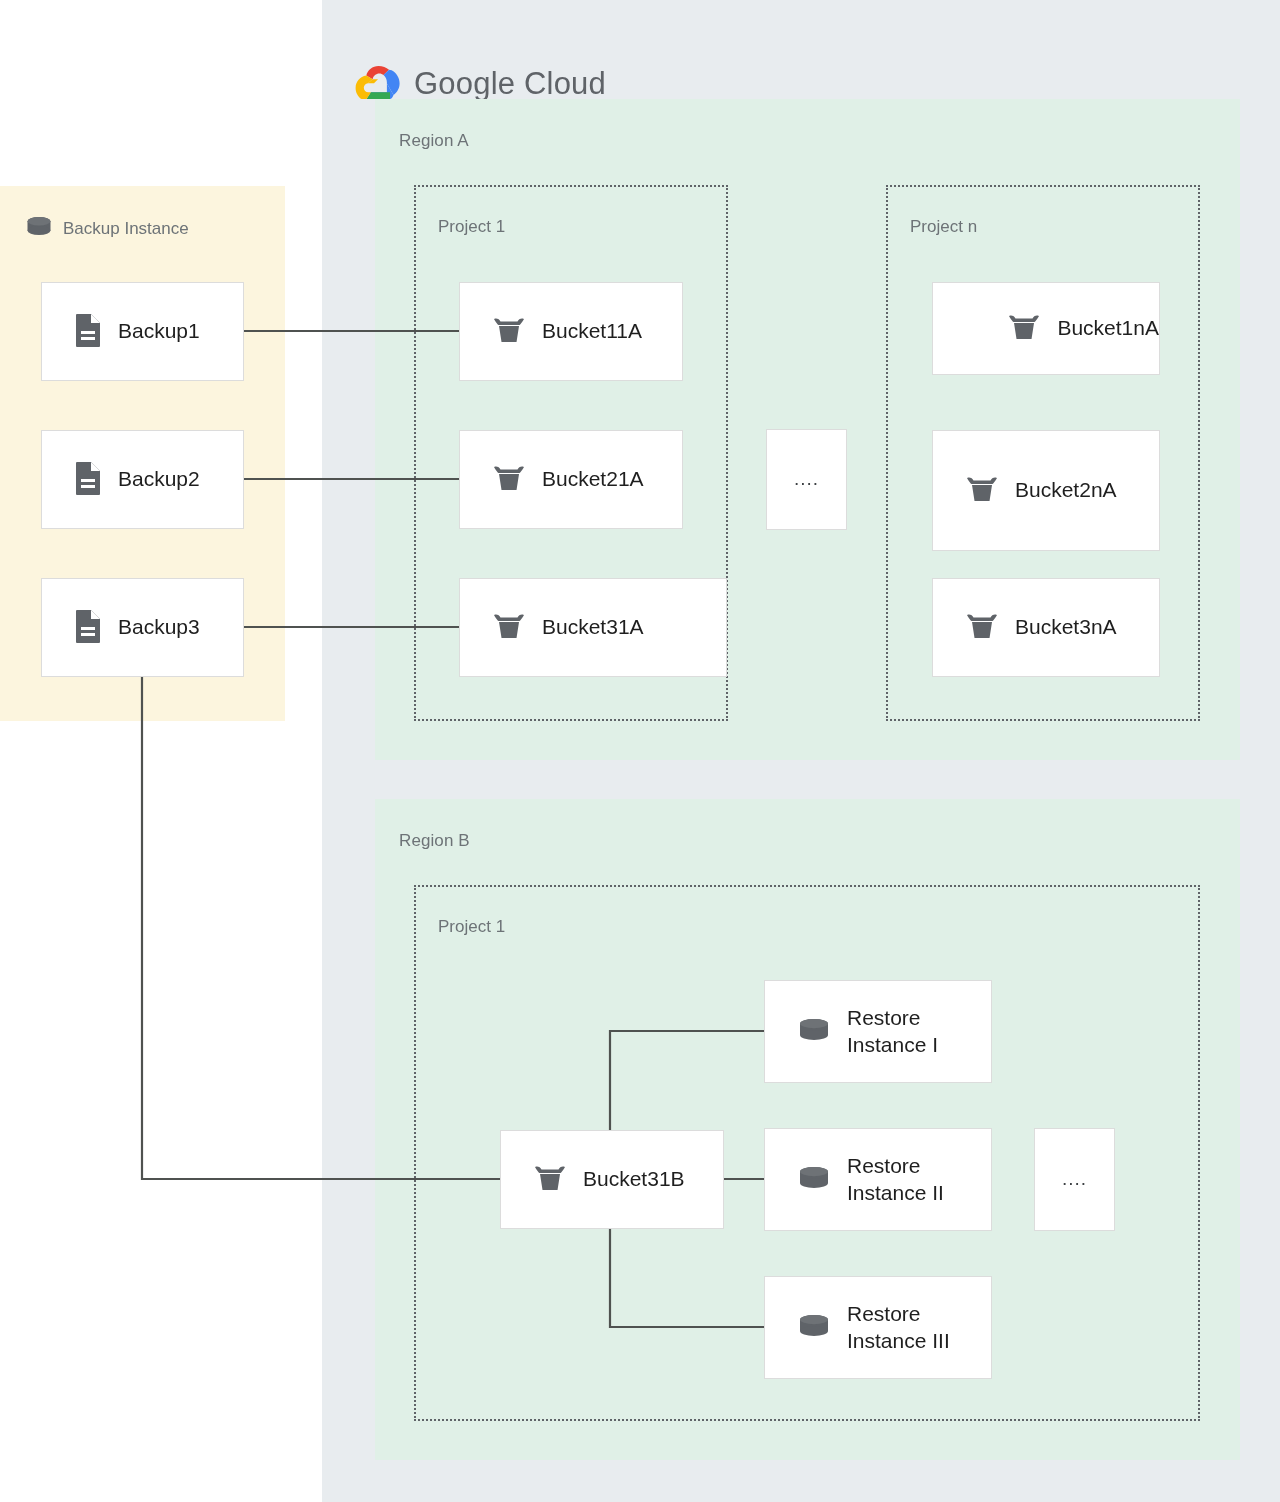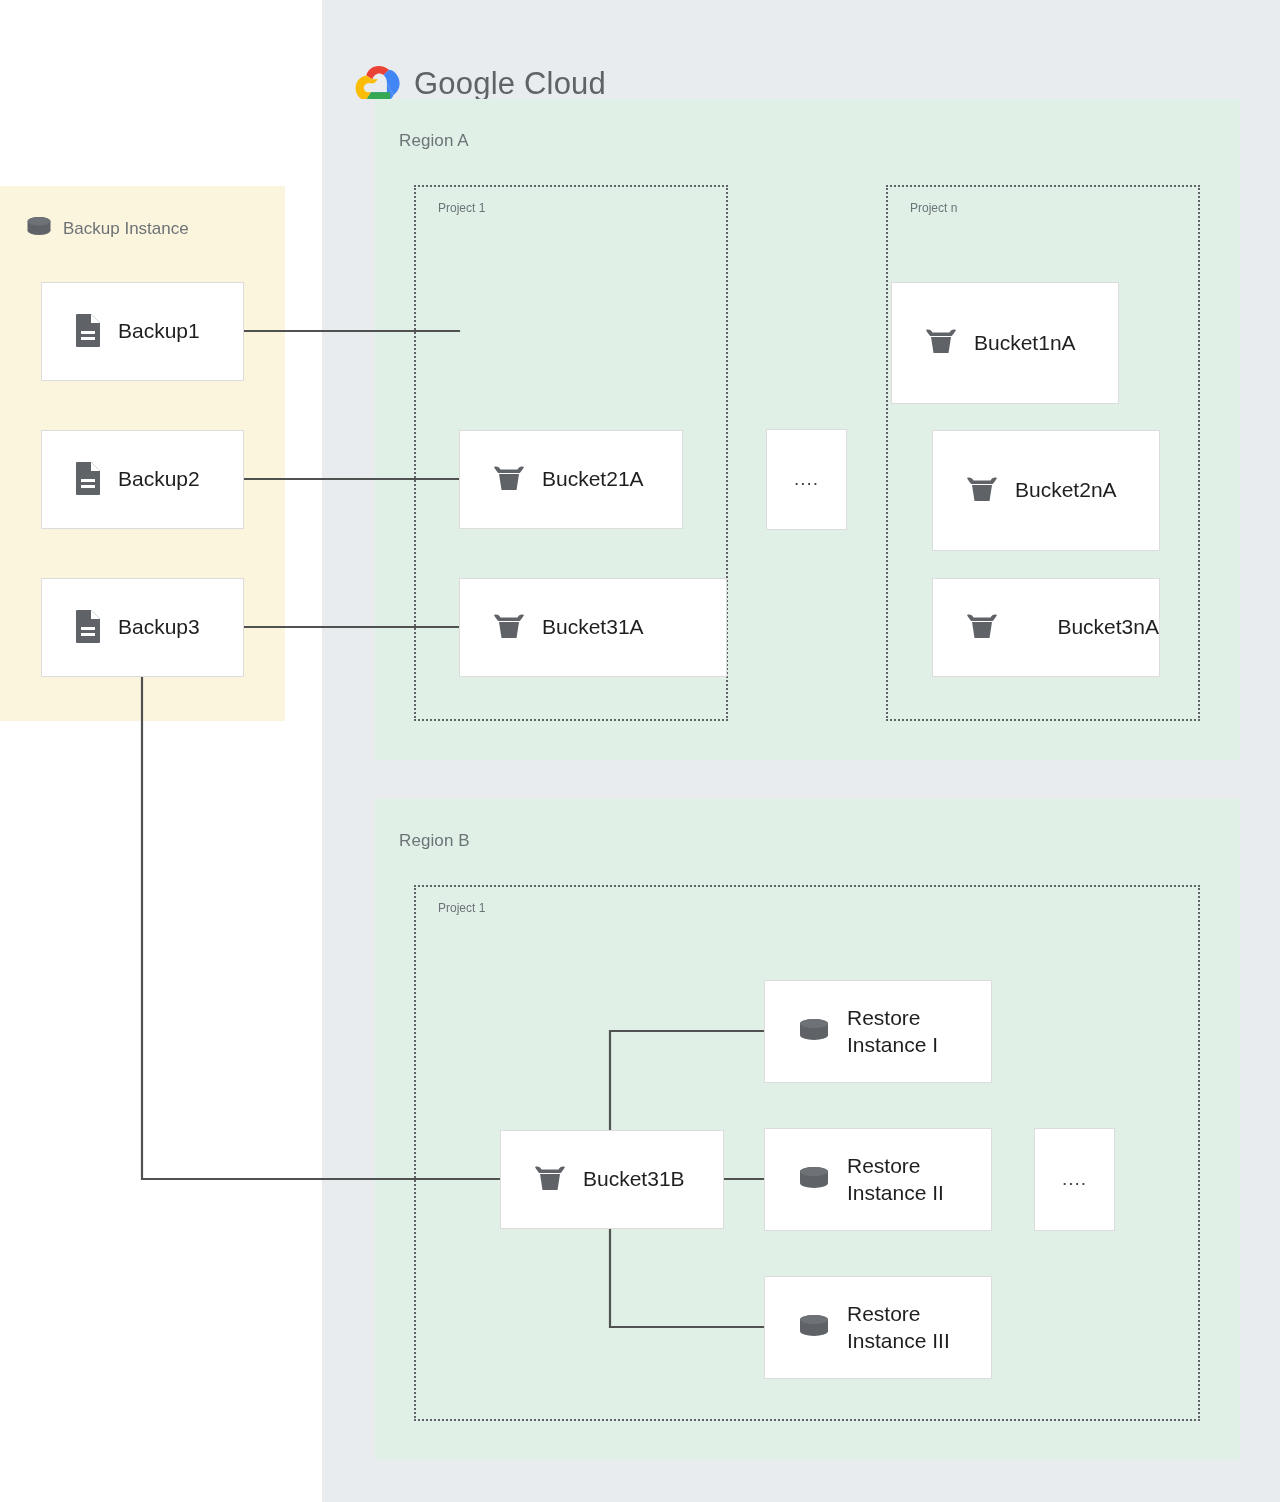--- a/index.html
+++ b/index.html
@@ -48,22 +48,22 @@
     border: 2px dotted #5f6368;
     box-sizing: border-box;
   }
   #project-1a { left: 414px; top: 185px; width: 314px; height: 536px; }
   #project-na { left: 886px; top: 185px; width: 314px; height: 536px; }
   #project-1b { left: 414px; top: 885px; width: 786px; height: 536px; }
 
   .project-label {
     position: absolute;
     left: 22px;
-    top: 14px;
-    font-size: 12px;
+    top: 30px;
+    font-size: 17px;
     color: #6d7377;
   }
 
   
   .backup-panel {
     position: absolute;
     left: 0px;
     top: 186px;
     width: 285px;
     height: 535px;
@@ -117,23 +117,23 @@
 
   
   #bucket-11a { left: 459px; top: 282px; width: 224px; height: 99px; }
   #bucket-21a { left: 459px; top: 430px; width: 224px; height: 99px; }
   #bucket-31a { left: 459px; top: 578px; width: 268px; height: 99px; }
 
   
   #dots-a { left: 766px; top: 429px; width: 81px; height: 101px; }
 
   
-  #bucket-1na { left: 891px; top: 282px; width: 228px; height: 122px; }
+  #bucket-1na { left: 932px; top: 282px; width: 228px; height: 93px; justify-content: flex-end; }
   #bucket-2na { left: 932px; top: 430px; width: 228px; height: 121px; }
-  #bucket-3na { left: 932px; top: 578px; width: 228px; height: 99px; justify-content: space-between; }
+  #bucket-3na { left: 932px; top: 578px; width: 228px; height: 99px; }
 
   
   #bucket-31b { left: 500px; top: 1130px; width: 224px; height: 99px; }
   #restore-1 { left: 764px; top: 980px; width: 228px; height: 103px; }
   #restore-2 { left: 764px; top: 1128px; width: 228px; height: 103px; }
   #restore-3 { left: 764px; top: 1276px; width: 228px; height: 103px; }
   #dots-b { left: 1034px; top: 1128px; width: 81px; height: 103px; }
 
   
   .icon {
@@ -268,20 +268,29 @@
       <svg width="28" height="34" viewBox="0 0 28 34">
         <path d="M3 1 h14 l9 9 v23 a1 1 0 0 1 -1 1 H3 a1 1 0 0 1 -1 -1 V2 a1 1 0 0 1 1 -1 z" fill="#5f6368"></path>
         <path d="M17 1 l9 9 h-9 z" fill="#ffffff"></path>
         <rect x="7" y="18" width="14" height="3" fill="#ffffff"></rect>
         <rect x="7" y="24" width="14" height="3" fill="#ffffff"></rect>
       </svg>
     </span>
     <span class="node-label">Backup3</span>
   </div>
 
+  <div class="node" id="bucket-11a">
+    <span class="icon">
+      <svg width="34" height="30" viewBox="0 0 34 30">
+        <path d="M2 4 C2 4 6 2 8.5 6.5 L25.5 6.5 C28 2 32 4 32 4 C32 4 28.5 10 27.5 10 L6.5 10 C5.5 10 2 4 2 4 Z" fill="#5f6368"></path>
+        <path d="M7 11 L27 11 L24.5 27 L9.5 27 Z" fill="#5f6368"></path>
+      </svg>
+    </span>
+    <span class="node-label">Bucket11A</span>
+  </div>
 
   <div class="node" id="bucket-21a">
     <span class="icon">
       <svg width="34" height="30" viewBox="0 0 34 30">
         <path d="M2 4 C2 4 6 2 8.5 6.5 L25.5 6.5 C28 2 32 4 32 4 C32 4 28.5 10 27.5 10 L6.5 10 C5.5 10 2 4 2 4 Z" fill="#5f6368"></path>
         <path d="M7 11 L27 11 L24.5 27 L9.5 27 Z" fill="#5f6368"></path>
       </svg>
     </span>
     <span class="node-label">Bucket21A</span>
   </div>

